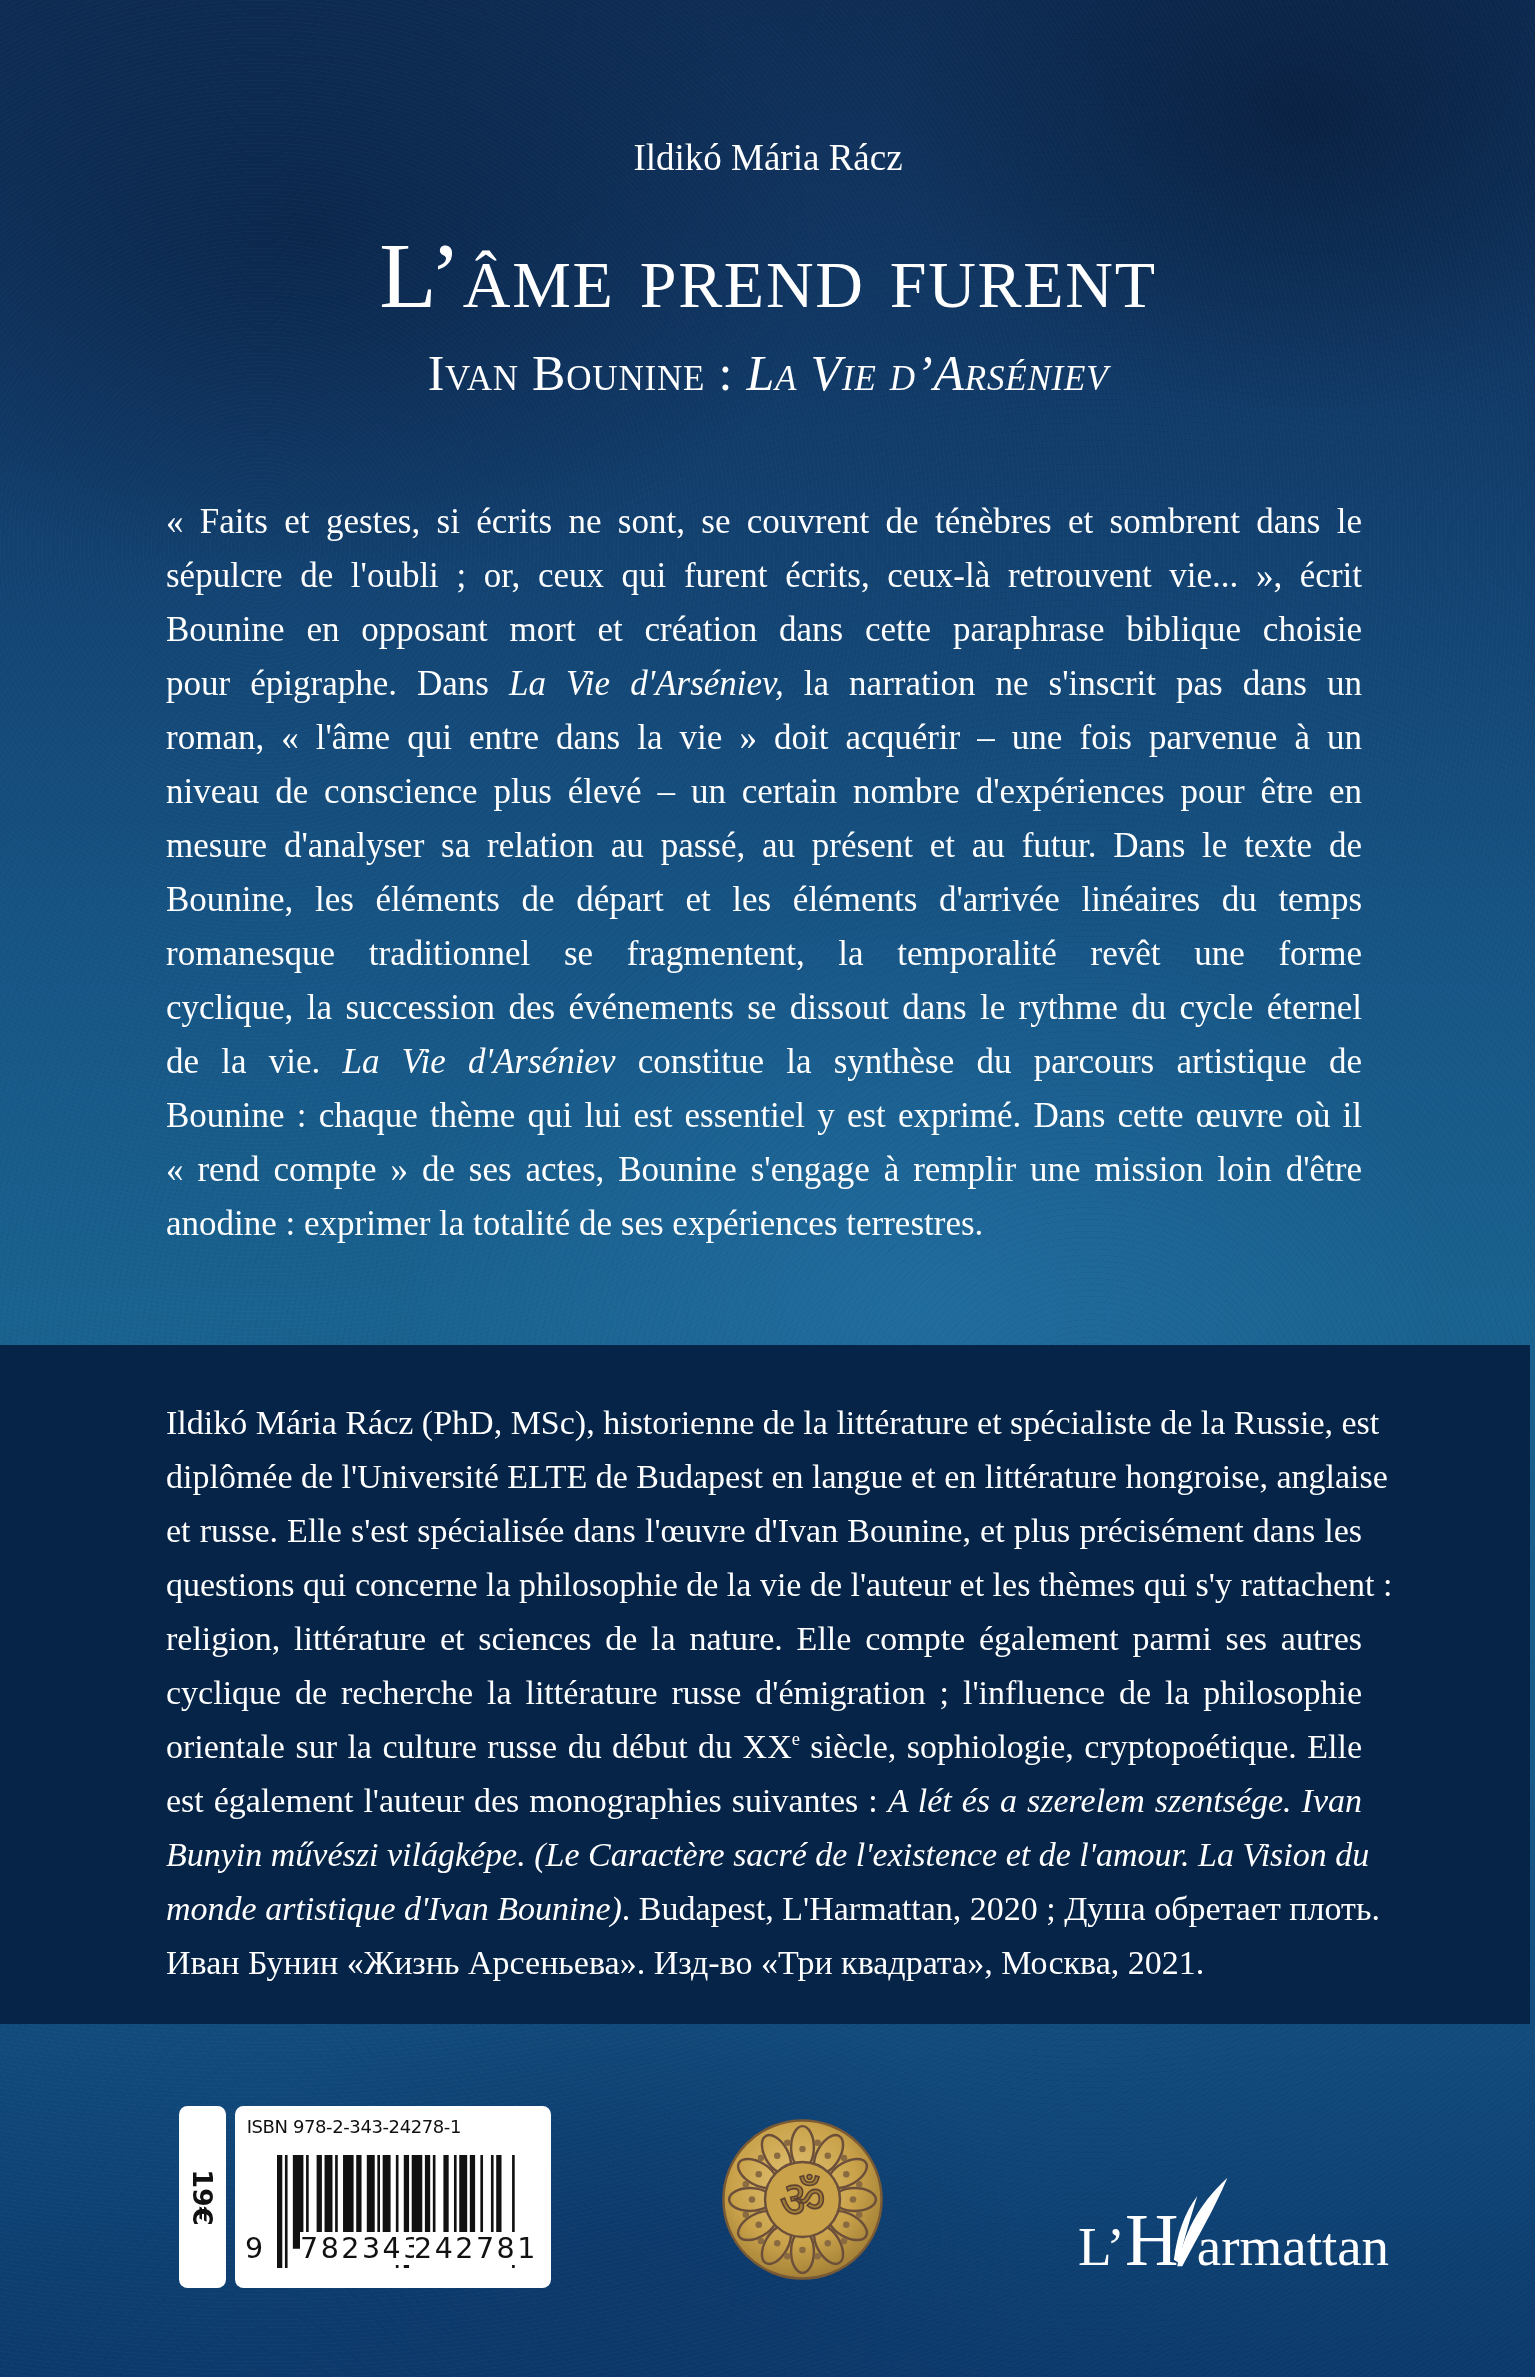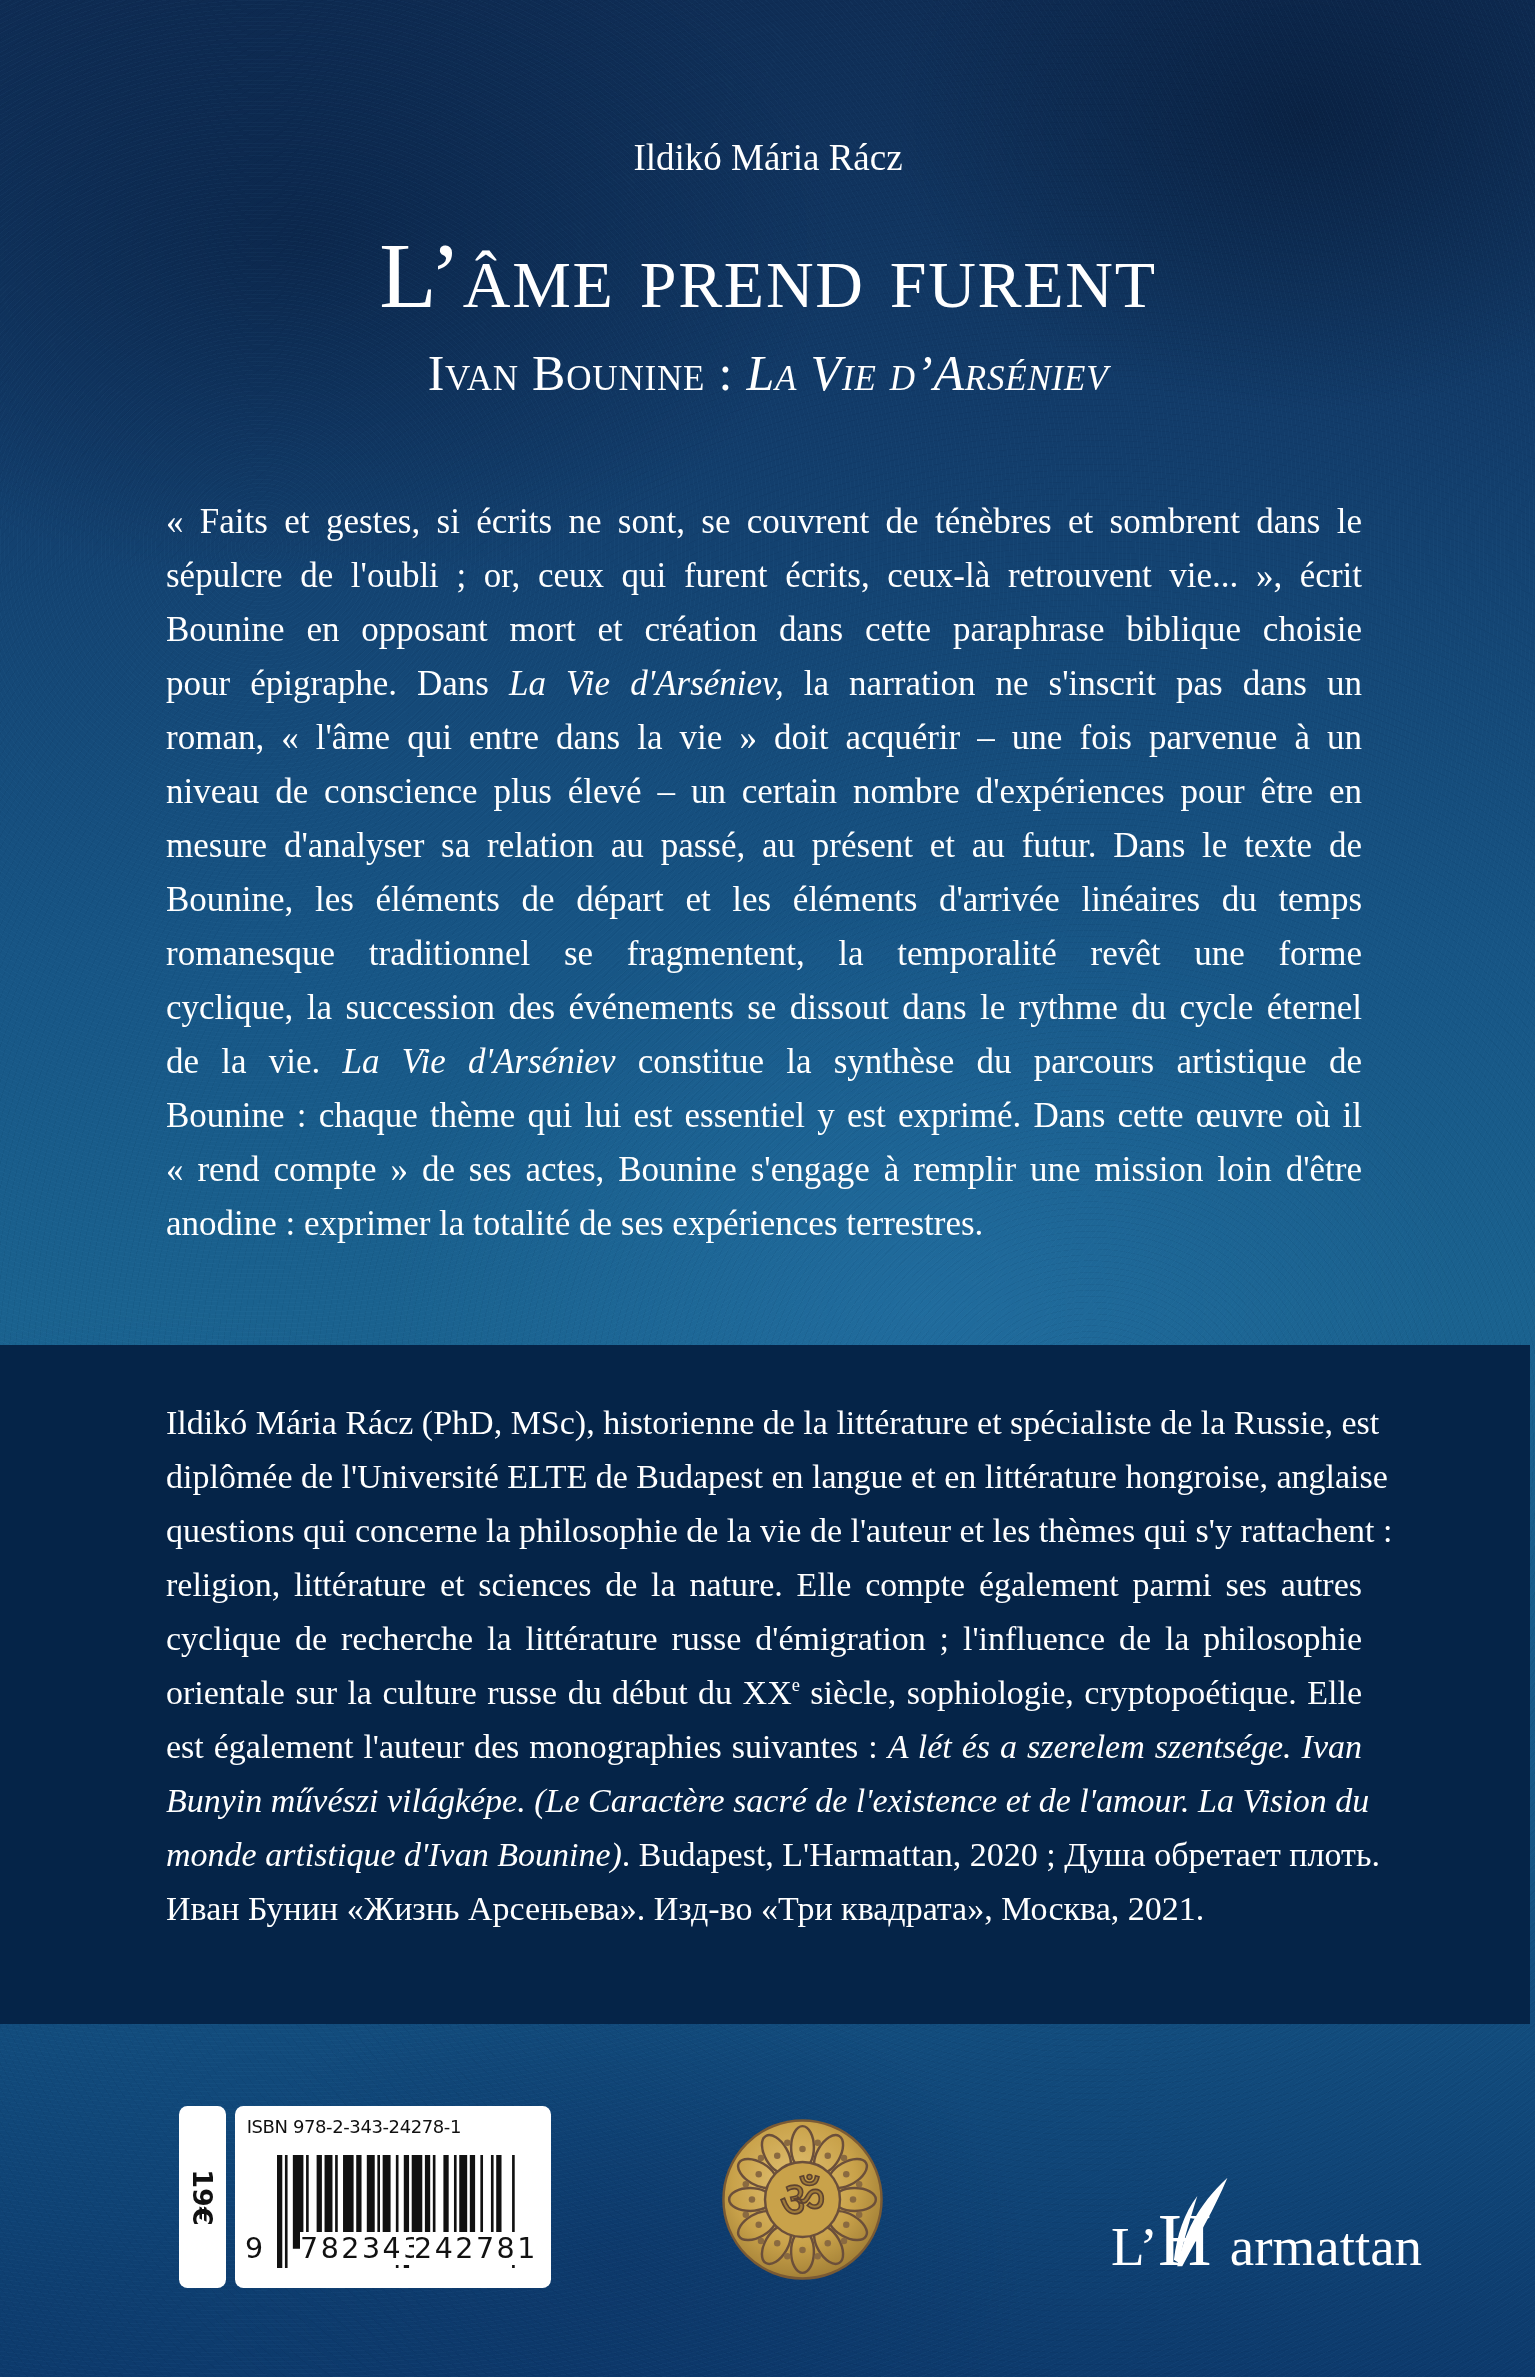--- a/index.html
+++ b/index.html
@@ -70,21 +70,21 @@
   }
   .isbn-label .bars { position: absolute; left: 42px; top: 49px; width: 243px; height: 113px; }
   .isbn-label .digits {
     position: absolute; top: 126px; font-size: 28.5px; letter-spacing: 2.5px; background: #fff; white-space: nowrap;
   }
 
   .medallion { left: 721px; top: 2118px; width: 163px; height: 163px; }
 
   .logo { left: 1078px; top: 2176px; width: 294px; height: 109px; }
   .logo .word {
-    position: absolute; left: 0; bottom: 8.4px; font-size: 55px; white-space: nowrap; line-height: 1; margin-left: 33px;
+    position: absolute; left: 0; bottom: 8.4px; font-size: 55px; white-space: nowrap; line-height: 1;
   }
   .logo .word .big { font-size: 74px; }
 </style>
 </head>
 <body>
 
 <div class="grain"></div>
 
 <div class="abs center author">Ildikó Mária Rácz</div>
 
@@ -106,20 +106,21 @@
     <span class="line"><span>de la vie. </span><i>La Vie d'Arséniev</i><span> constitue la synthèse du parcours artistique de</span></span>
     <span class="line"><span>Bounine : chaque thème qui lui est essentiel y est exprimé. Dans cette œuvre où il</span></span>
     <span class="line"><span>« rend compte » de ses actes, Bounine s'engage à remplir une mission loin d'être</span></span>
     <span class="line last"><span>anodine : exprimer la totalité de ses expériences terrestres.</span></span>
   </div>
 
 <div class="abs bio-band"></div>
 <div class="abs bio-text" id="bio">
     <span class="line"><span>Ildikó Mária Rácz (PhD, MSc), historienne de la littérature et spécialiste de la Russie, est</span></span>
     <span class="line"><span>diplômée de l'Université ELTE de Budapest en langue et en littérature hongroise, anglaise</span></span>
+    <span class="line"><span>et russe. Elle s'est spécialisée dans l'œuvre d'Ivan Bounine, et plus précisément dans les</span></span>
     <span class="line"><span>questions qui concerne la philosophie de la vie de l'auteur et les thèmes qui s'y rattachent :</span></span>
     <span class="line"><span>religion, littérature et sciences de la nature. Elle compte également parmi ses autres</span></span>
     <span class="line"><span>cyclique de recherche la littérature russe d'émigration ; l'influence de la philosophie</span></span>
     <span class="line"><span>orientale sur la culture russe du début du XX</span><sup class="e">e</sup><span> siècle, sophiologie, cryptopoétique. Elle</span></span>
     <span class="line"><span>est également l'auteur des monographies suivantes : </span><i>A lét és a szerelem szentsége. Ivan</i></span>
     <span class="line"><i>Bunyin művészi világképe. (Le Caractère sacré de l'existence et de l'amour. La Vision du</i></span>
     <span class="line"><i>monde artistique d'Ivan Bounine)</i><span>. Budapest, L'Harmattan, 2020 ; Душа обретает плоть.</span></span>
     <span class="line last"><span>Иван Бунин «Жизнь Арсеньева». Изд-во «Три квадрата», Москва, 2021.</span></span>
   </div>
 

